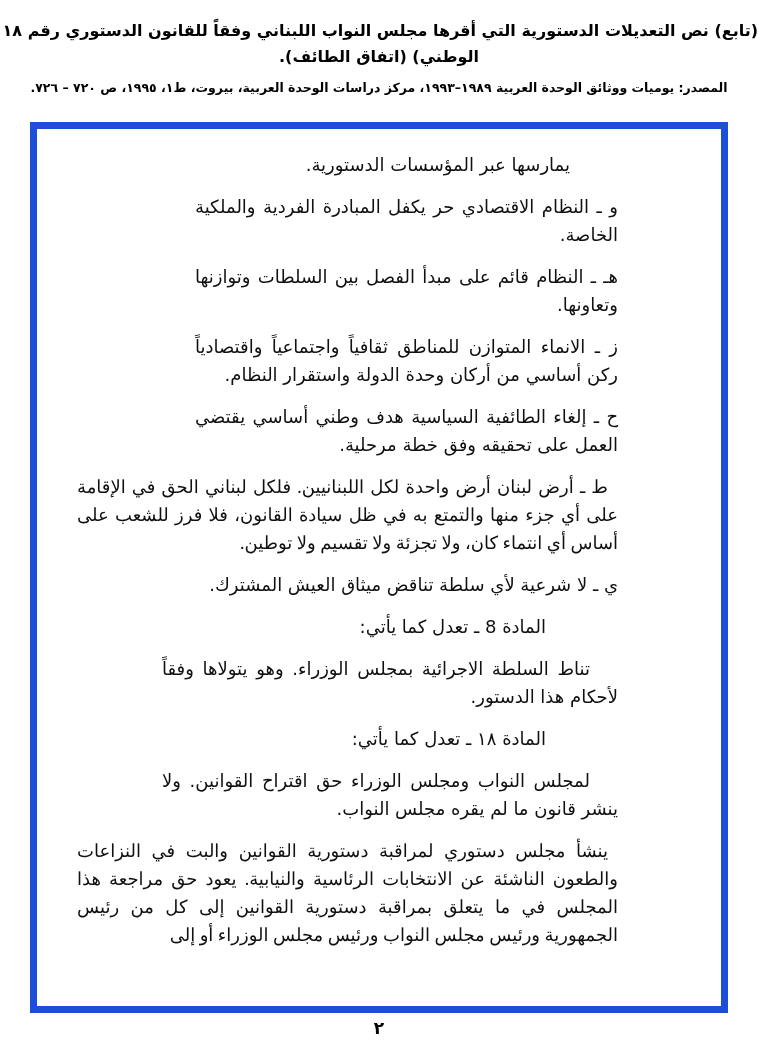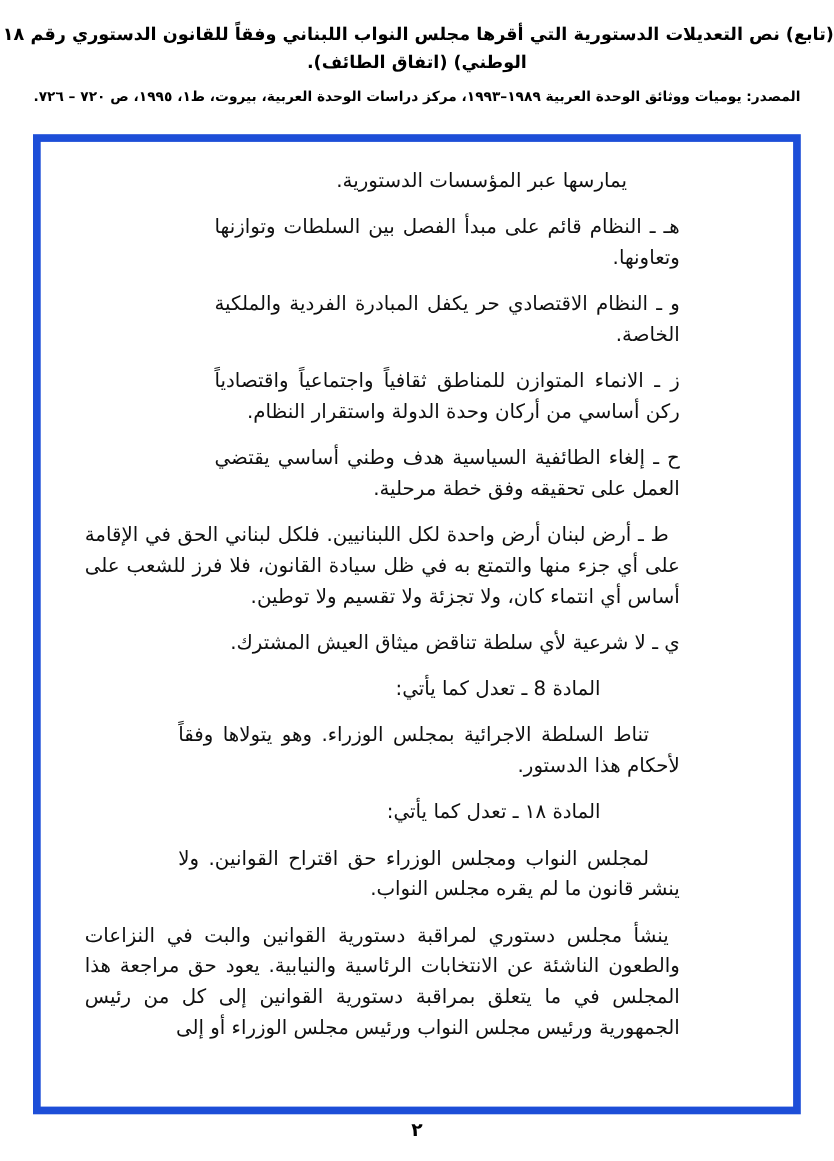--- a/index.html
+++ b/index.html
@@ -16,41 +16,41 @@
   }
   .text-area{
     direction:rtl;text-align:justify;
     margin:22px 103px 0 40px;
     font-size:18px;line-height:28px;color:#101010;
   }
   .text-area p{margin:0 0 14px 0;}
   .p-continuation{text-align:right;padding-right:48px;}
   .p-item{padding-left:118px;}
   .p-mid{padding-left:85px;text-indent:28px;}
-  .p-wide{text-indent:10px;}
+  .p-wide{text-indent:10px;font-family:Liberation Serif, serif;}
   .p-article{text-align:right;padding-right:72px;}
   .page-num{
     position:absolute;top:1018px;left:0;width:100%;
     text-align:center;font-weight:bold;font-size:17px;
   }
 </style>
 </head>
 <body>
 
 <div class="header">
   <div class="title-line">(تابع) نص التعديلات الدستورية التي أقرها مجلس النواب اللبناني وفقاً للقانون الدستوري رقم ١٨ تنفيذاً (لوثيقة الوفاق</div>
   <div class="title-line">الوطني) (اتفاق الطائف).</div>
   <div class="source-line">المصدر: يوميات ووثائق الوحدة العربية ١٩٨٩–١٩٩٣، مركز دراسات الوحدة العربية، بيروت، ط١، ١٩٩٥، ص ٧٢٠ – ٧٢٦.</div>
 </div>
 
 <div class="doc-frame">
   <div class="text-area">
     <p class="p-continuation">يمارسها عبر المؤسسات الدستورية.</p>
+    <p class="p-item">و ـ النظام الاقتصادي حر يكفل المبادرة الفردية والملكية الخاصة.</p>
     <p class="p-item">هـ ـ النظام قائم على مبدأ الفصل بين السلطات وتوازنها وتعاونها.</p>
-    <p class="p-item">و ـ النظام الاقتصادي حر يكفل المبادرة الفردية والملكية الخاصة.</p>
     <p class="p-item">ز ـ الانماء المتوازن للمناطق ثقافياً واجتماعياً واقتصادياً ركن أساسي من أركان وحدة الدولة واستقرار النظام.</p>
     <p class="p-item">ح ـ إلغاء الطائفية السياسية هدف وطني أساسي يقتضي العمل على تحقيقه وفق خطة مرحلية.</p>
     <p class="p-wide">ط ـ أرض لبنان أرض واحدة لكل اللبنانيين. فلكل لبناني الحق في الإقامة على أي جزء منها والتمتع به في ظل سيادة القانون، فلا فرز للشعب على أساس أي انتماء كان، ولا تجزئة ولا تقسيم ولا توطين.</p>
     <p class="p-item">ي ـ لا شرعية لأي سلطة تناقض ميثاق العيش المشترك.</p>
     <p class="p-article">المادة 8 ـ تعدل كما يأتي:</p>
     <p class="p-mid">تناط السلطة الاجرائية بمجلس الوزراء. وهو يتولاها وفقاً لأحكام هذا الدستور.</p>
     <p class="p-article">المادة ١٨ ـ تعدل كما يأتي:</p>
     <p class="p-mid">لمجلس النواب ومجلس الوزراء حق اقتراح القوانين. ولا ينشر قانون ما لم يقره مجلس النواب.</p>
     <p class="p-wide">ينشأ مجلس دستوري لمراقبة دستورية القوانين والبت في النزاعات والطعون الناشئة عن الانتخابات الرئاسية والنيابية. يعود حق مراجعة هذا المجلس في ما يتعلق بمراقبة دستورية القوانين إلى كل من رئيس الجمهورية ورئيس مجلس النواب ورئيس مجلس الوزراء أو إلى</p>
   </div>

